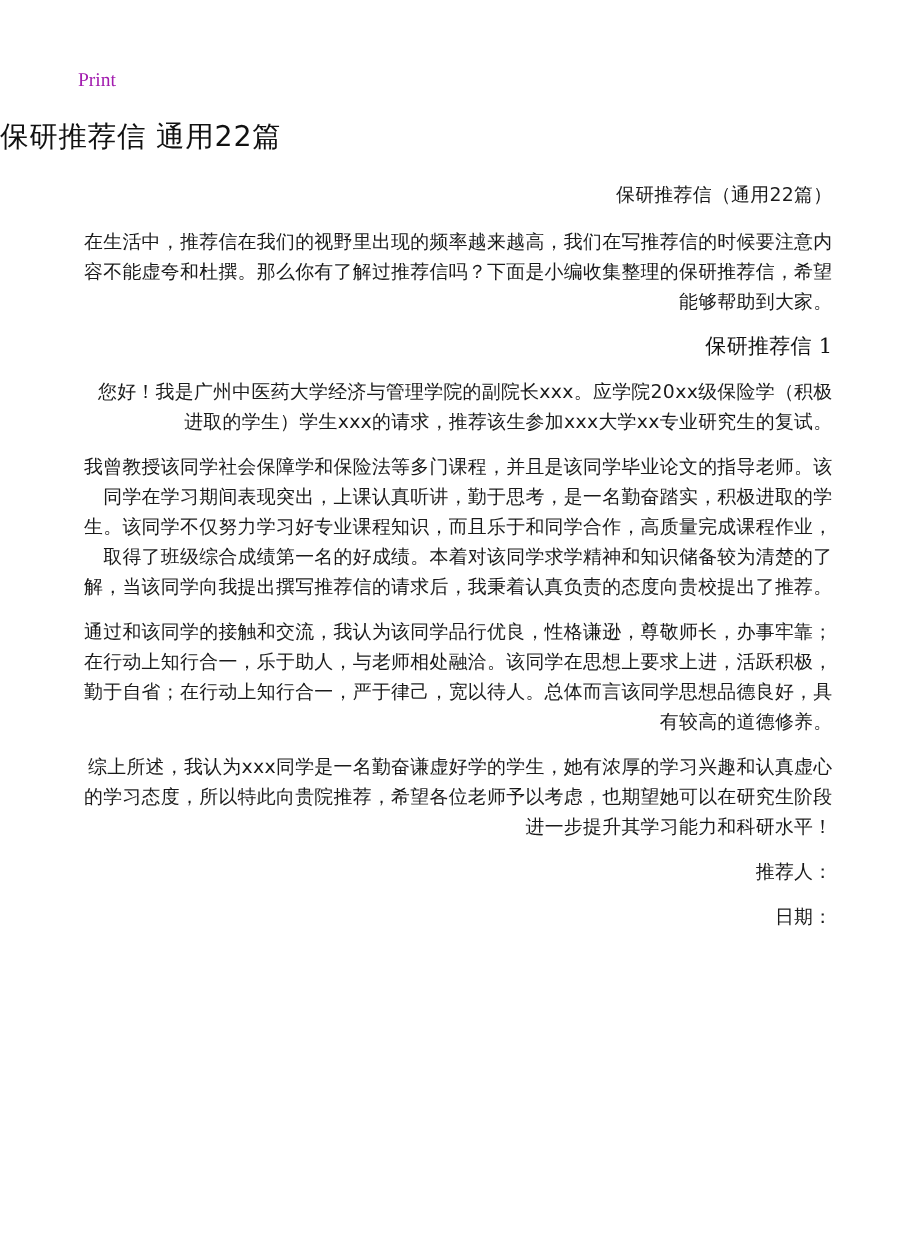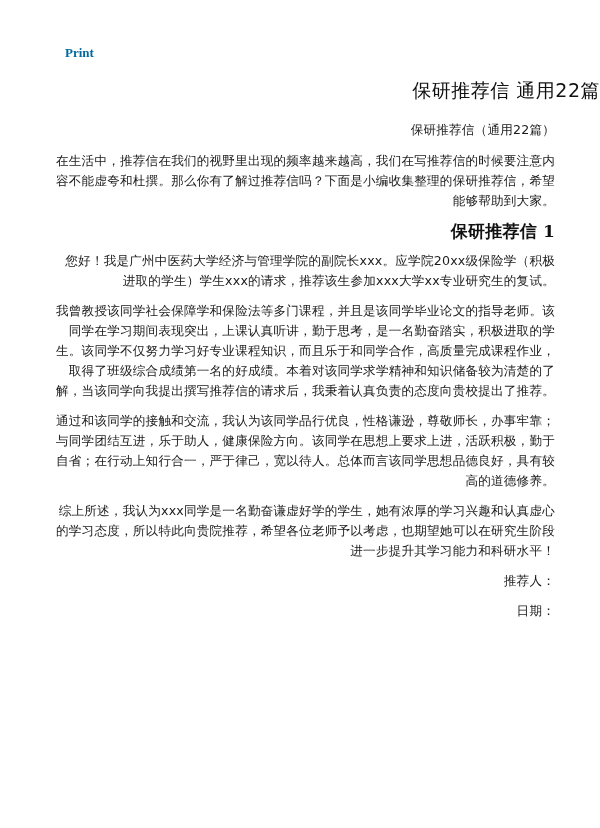--- a/index.html
+++ b/index.html
@@ -10,35 +10,34 @@
     body {
       width: 600px;
       height: 828px;
       overflow: hidden;
       position: relative;
       color: #1a1a1a;
       font-family: "DejaVu Sans", "Liberation Sans", sans-serif;
     }
     .print-link {
       position: absolute;
-      left: 65px;
+      left: 52px;
       top: 45px;
       font-family: "Liberation Serif", "DejaVu Serif", serif;
       font-size: 13px;
-      color: #0369a1;
+      color: #a21caf;
       text-decoration: none;
       cursor: pointer;
-      font-weight: bold;
     }
     .page-title {
       position: absolute;
       left: 0;
       width: 600px;
       top: 78px;
-      text-align: right;
+      text-align: left;
       font-size: 19px;
       font-weight: normal;
       margin: 0;
       letter-spacing: 0.5px;
       color: #111;
     }
     .content {
       position: absolute;
       left: 55px;
       top: 120px;
@@ -49,38 +48,38 @@
     }
     .content p {
       margin: 0 0 10px 0;
       text-align: right;
     }
     .content .subtitle {
       margin-bottom: 11px;
     }
     .content .section-heading {
       font-family: "DejaVu Serif", "Liberation Serif", serif;
-      font-weight: bold;
-      font-size: 17px;
+      font-weight: normal;
+      font-size: 14px;
       margin: 0 0 10px 0;
       color: #111;
     }
   </style>
 </head>
 <body>
 
 <a class="print-link">Print</a>
 
 <h1 class="page-title">保研推荐信 通用22篇</h1>
 
 <div class="content">
   <p class="subtitle">保研推荐信（通用22篇）</p>
   <p>在生活中，推荐信在我们的视野里出现的频率越来越高，我们在写推荐信的时候要注意内容不能虚夸和杜撰。那么你有了解过推荐信吗？下面是小编收集整理的保研推荐信，希望能够帮助到大家。</p>
 
   <p class="section-heading">保研推荐信 1</p>
   <p>您好！我是广州中医药大学经济与管理学院的副院长xxx。应学院20xx级保险学（积极进取的学生）学生xxx的请求，推荐该生参加xxx大学xx专业研究生的复试。</p>
   <p>我曾教授该同学社会保障学和保险法等多门课程，并且是该同学毕业论文的指导老师。该同学在学习期间表现突出，上课认真听讲，勤于思考，是一名勤奋踏实，积极进取的学生。该同学不仅努力学习好专业课程知识，而且乐于和同学合作，高质量完成课程作业，取得了班级综合成绩第一名的好成绩。本着对该同学求学精神和知识储备较为清楚的了解，当该同学向我提出撰写推荐信的请求后，我秉着认真负责的态度向贵校提出了推荐。</p>
-  <p>通过和该同学的接触和交流，我认为该同学品行优良，性格谦逊，尊敬师长，办事牢靠；与同学团结互进，乐于助人，健康保险方向。该同学在思想上要求上进，活跃积极，勤于自省；在行动上知行合一，严于律己，宽以待人。总体而言该同学思想品德良好，具有较高的道德修养。</p>
+  <p>通过和该同学的接触和交流，我认为该同学品行优良，性格谦逊，尊敬师长，办事牢靠；在行动上知行合一，乐于助人，与老师相处融洽。该同学在思想上要求上进，活跃积极，勤于自省；在行动上知行合一，严于律己，宽以待人。总体而言该同学思想品德良好，具有较高的道德修养。</p>
   <p>综上所述，我认为xxx同学是一名勤奋谦虚好学的学生，她有浓厚的学习兴趣和认真虚心的学习态度，所以特此向贵院推荐，希望各位老师予以考虑，也期望她可以在研究生阶段进一步提升其学习能力和科研水平！</p>
   <p>推荐人：</p>
   <p>日期：</p>
 
 </div>
 
 </body></html>

